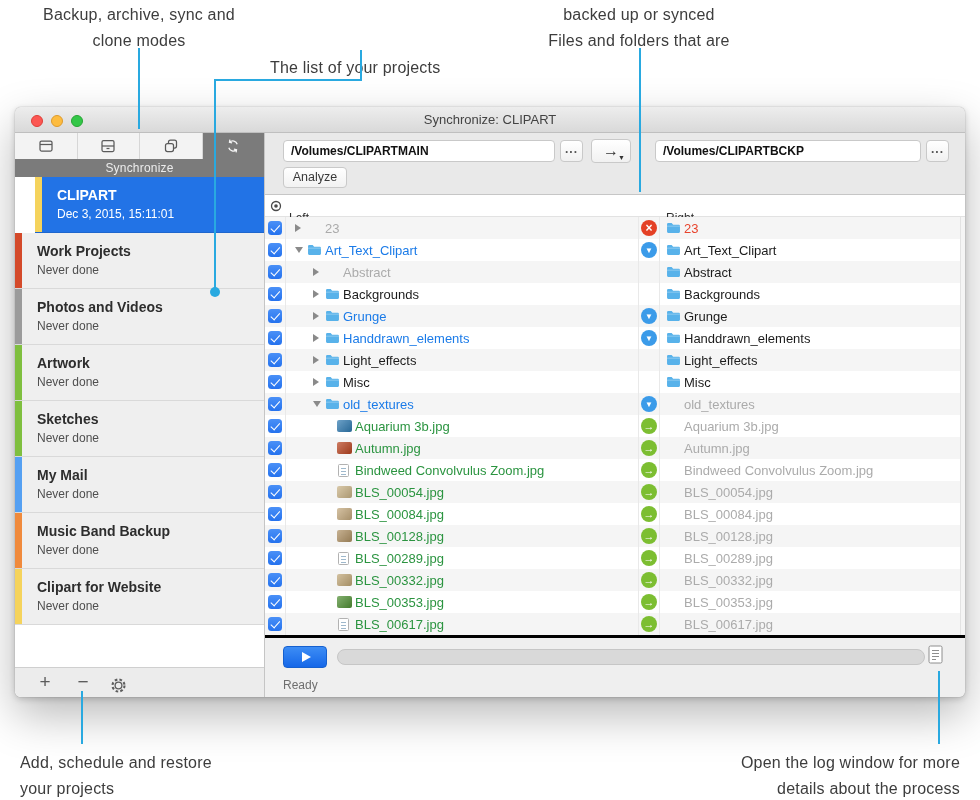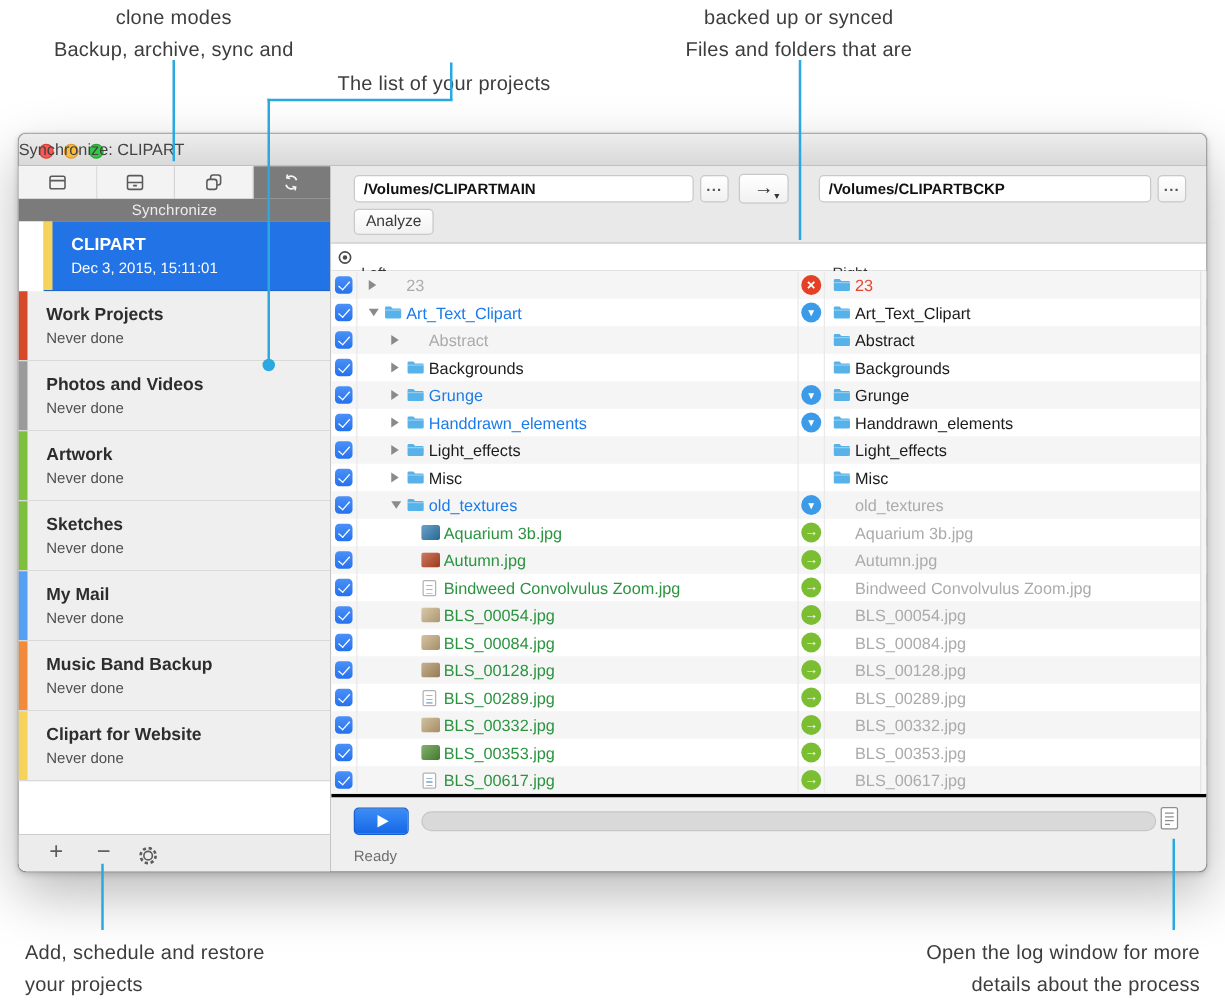--- a/index.html
+++ b/index.html
@@ -27,21 +27,21 @@
   .titlebar {
     position:absolute; left:0; top:0; right:0; height:26px;
     border-radius:6px 6px 0 0;
     background:linear-gradient(#ededed,#d9d9d9);
     border-bottom:1px solid #bfbfbf;
   }
   .tl { position:absolute; top:8px; width:12px; height:12px; border-radius:50%; }
   .tl.red    { left:16px; background:#fc5753; border:1px solid #df3e38; }
   .tl.yellow { left:36px; background:#fdbc40; border:1px solid #de9b2d; }
   .tl.green  { left:56px; background:#33c748; border:1px solid #27a534; }
-  .wtitle { position:absolute; left:0; right:0; top:0; height:26px; line-height:26px; 
+  .wtitle { position:absolute; left:0; right:0; top:0; height:26px; line-height:26px; text-align:center;
             font-size:13px; color:#434343; }
 
   .wbody { position:absolute; left:0; top:26px; right:0; bottom:0; }
 
   
   .sidebar { position:absolute; left:0; top:0; bottom:0; width:250px;
              border-right:1px solid #c5c5c5; background:#ffffff; border-radius:0 0 0 6px; }
   .modebar { position:absolute; left:0; top:0; width:249px; height:26px; display:flex; }
   .modecell { flex:1 1 0; background:#f3f3f3; border-right:1px solid #d6d6d6;
               display:flex; align-items:center; justify-content:center; }
@@ -124,22 +124,22 @@
                   border-bottom:5.5px solid transparent; margin-left:3px; }
   .progress { position:absolute; left:72px; top:11px; width:588px; height:16px; border-radius:8px;
               background:#d9d9d9; border:1px solid #c6c6c6; }
   .logbtn { position:absolute; left:663px; top:7px; width:20px; height:24px; }
   .ready { position:absolute; left:18px; top:40px; font-size:12px; color:#6e6e6e; }
 </style>
 </head>
 <body>
 
 <div class="ann" style="left:18px; top:2px; width:242px; text-align:center;">
+  <div>Backup, archive, sync and</div>
   <div>clone modes</div>
-  <div>Backup, archive, sync and</div>
 </div>
 <div class="ann" style="left:270px; top:27px;margin-top:28px;">
   <div>The list of your projects</div>
 </div>
 <div class="ann" style="left:518px; top:2px; width:242px; text-align:center;">
   <div>backed up or synced</div>
   <div>Files and folders that are</div>
 </div>
 <div class="ann" style="left:20px; top:750px;">
   <div>Add, schedule and restore</div>

